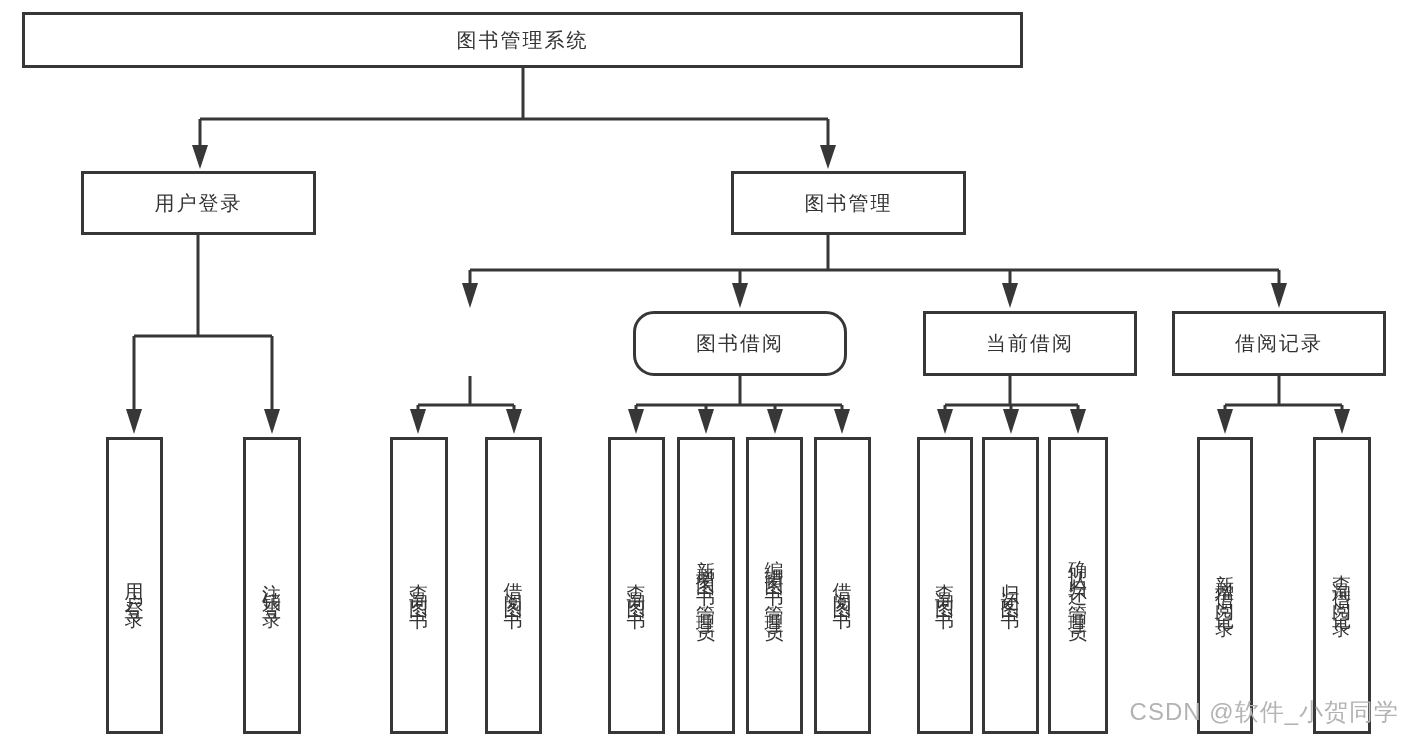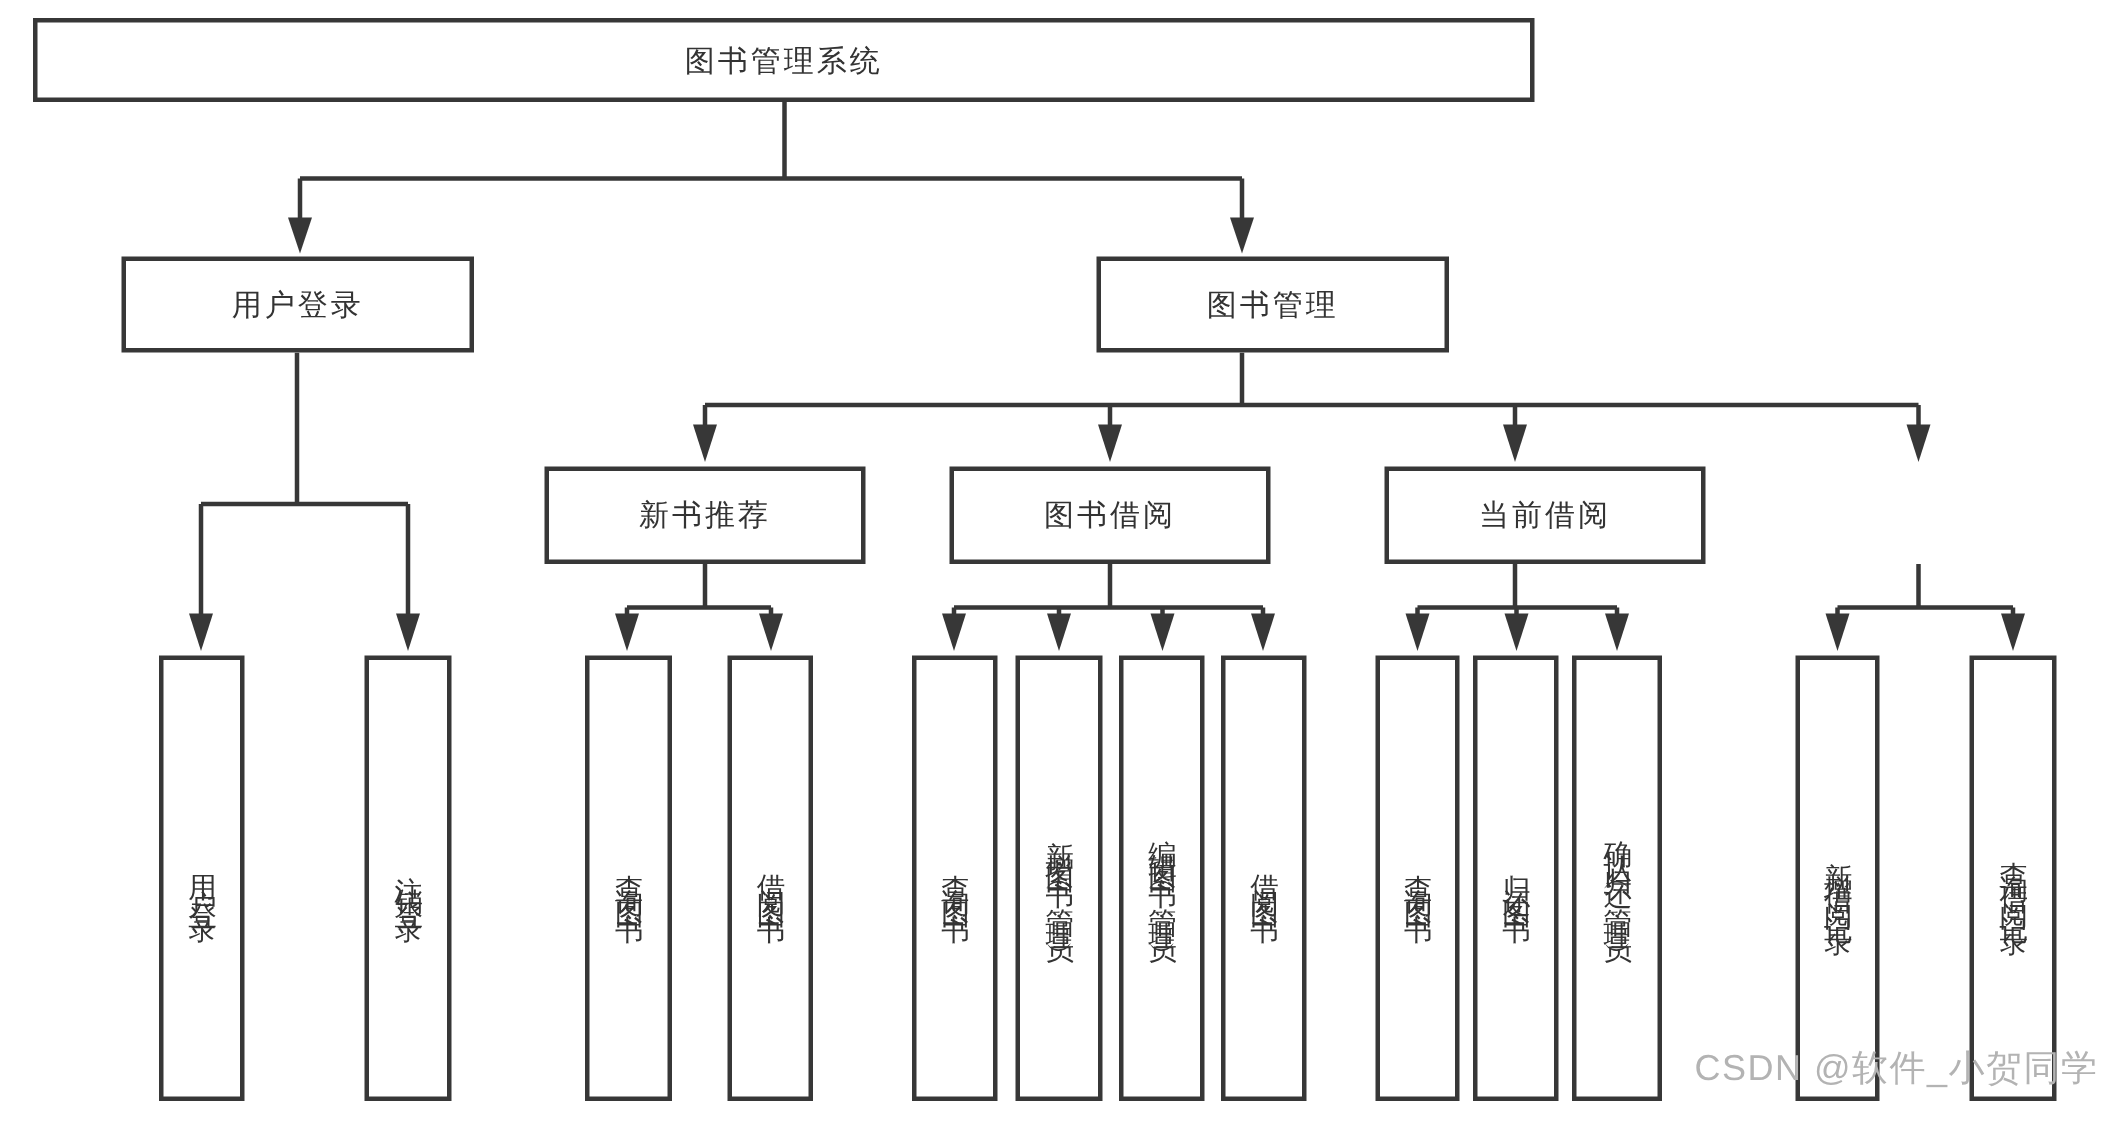--- a/index.html
+++ b/index.html
@@ -68,28 +68,28 @@
     <span>图书管理系统</span>
   </div>
 
   <div class="node" style="left:81px;top:171px;width:235px;height:64px;">
     <span>用户登录</span>
   </div>
   <div class="node" style="left:711px;top:171px;width:235px;height:64px;margin-left:20px;">
     <span>图书管理</span>
   </div>
 
-  <div class="node" style="left:363px;top:311px;width:214px;height:65px;">
-    <span>新书推荐</span>
-  </div>
-  <div class="node" style="left:633px;top:311px;width:214px;height:65px;">
+  <div class="node" style="left:633px;top:311px;width:214px;height:65px;border-radius:21px;">
     <span>图书借阅</span>
   </div>
   <div class="node" style="left:903px;top:311px;width:214px;height:65px;margin-left:20px;">
     <span>当前借阅</span>
+  </div>
+  <div class="node" style="left:1172px;top:311px;width:214px;height:65px;">
+    <span>借阅记录</span>
   </div>
 
   <div class="node leaf" style="left:106px;top:437px;width:57px;height:297px;">
     <span>用户登录</span>
   </div>
   <div class="node leaf" style="left:243px;top:437px;width:58px;height:297px;">
     <span>注销登录</span>
   </div>
 
   <div class="node leaf" style="left:390px;top:437px;width:58px;height:297px;">

